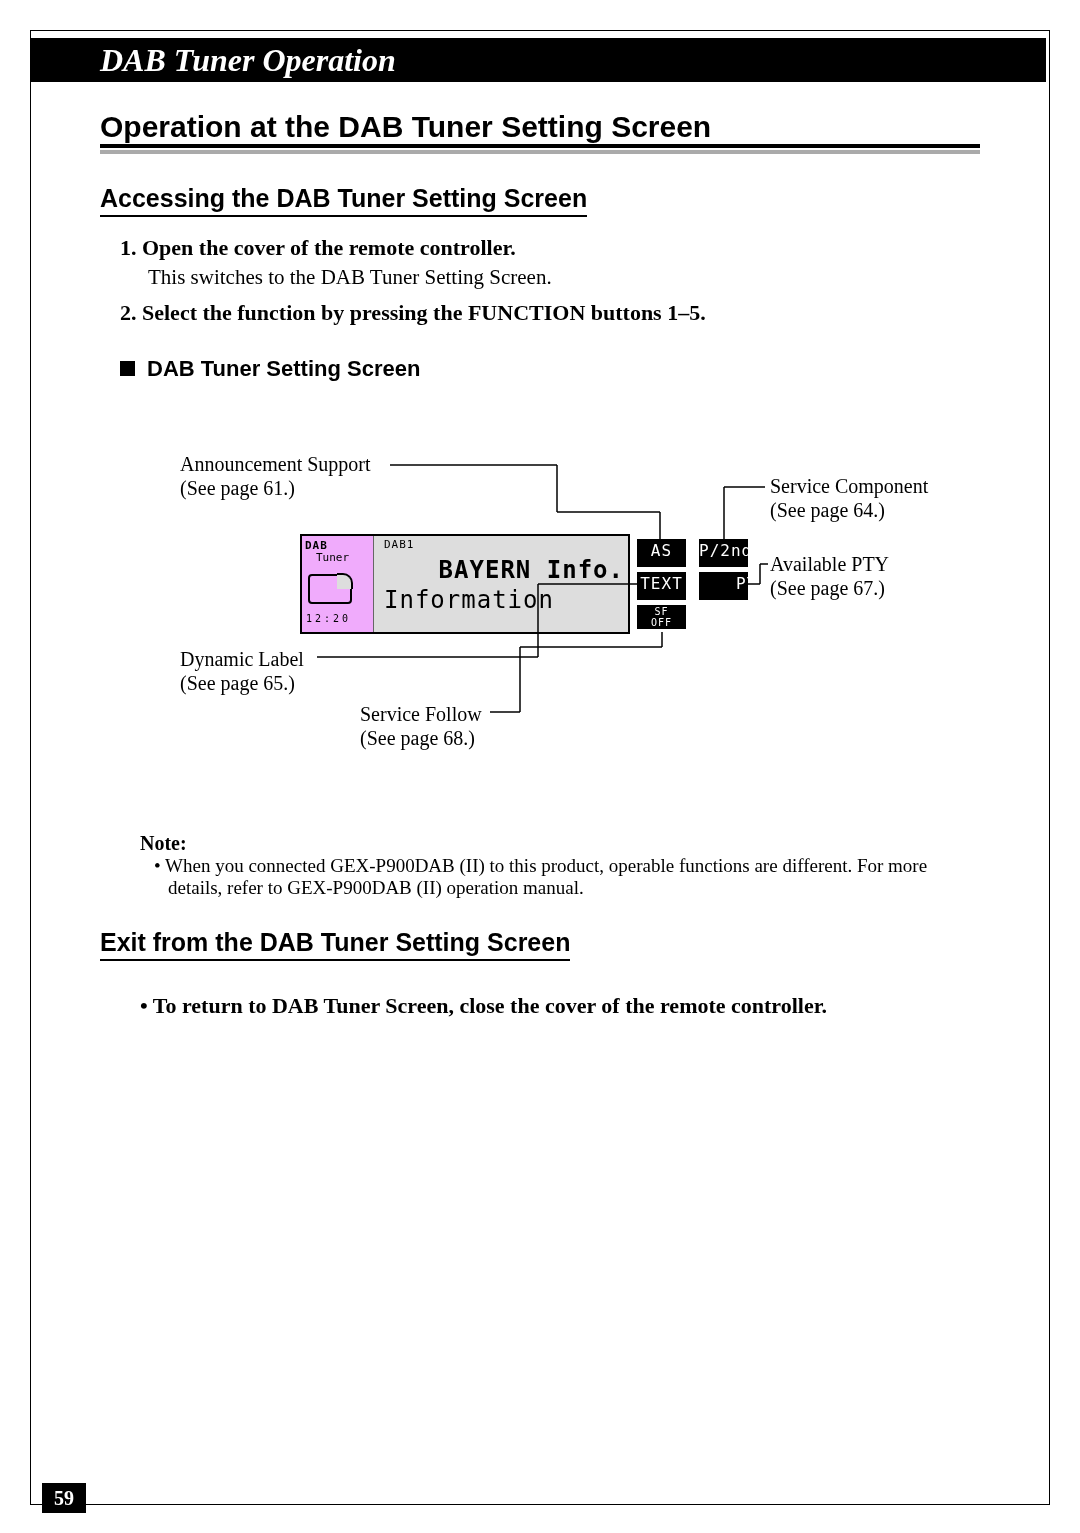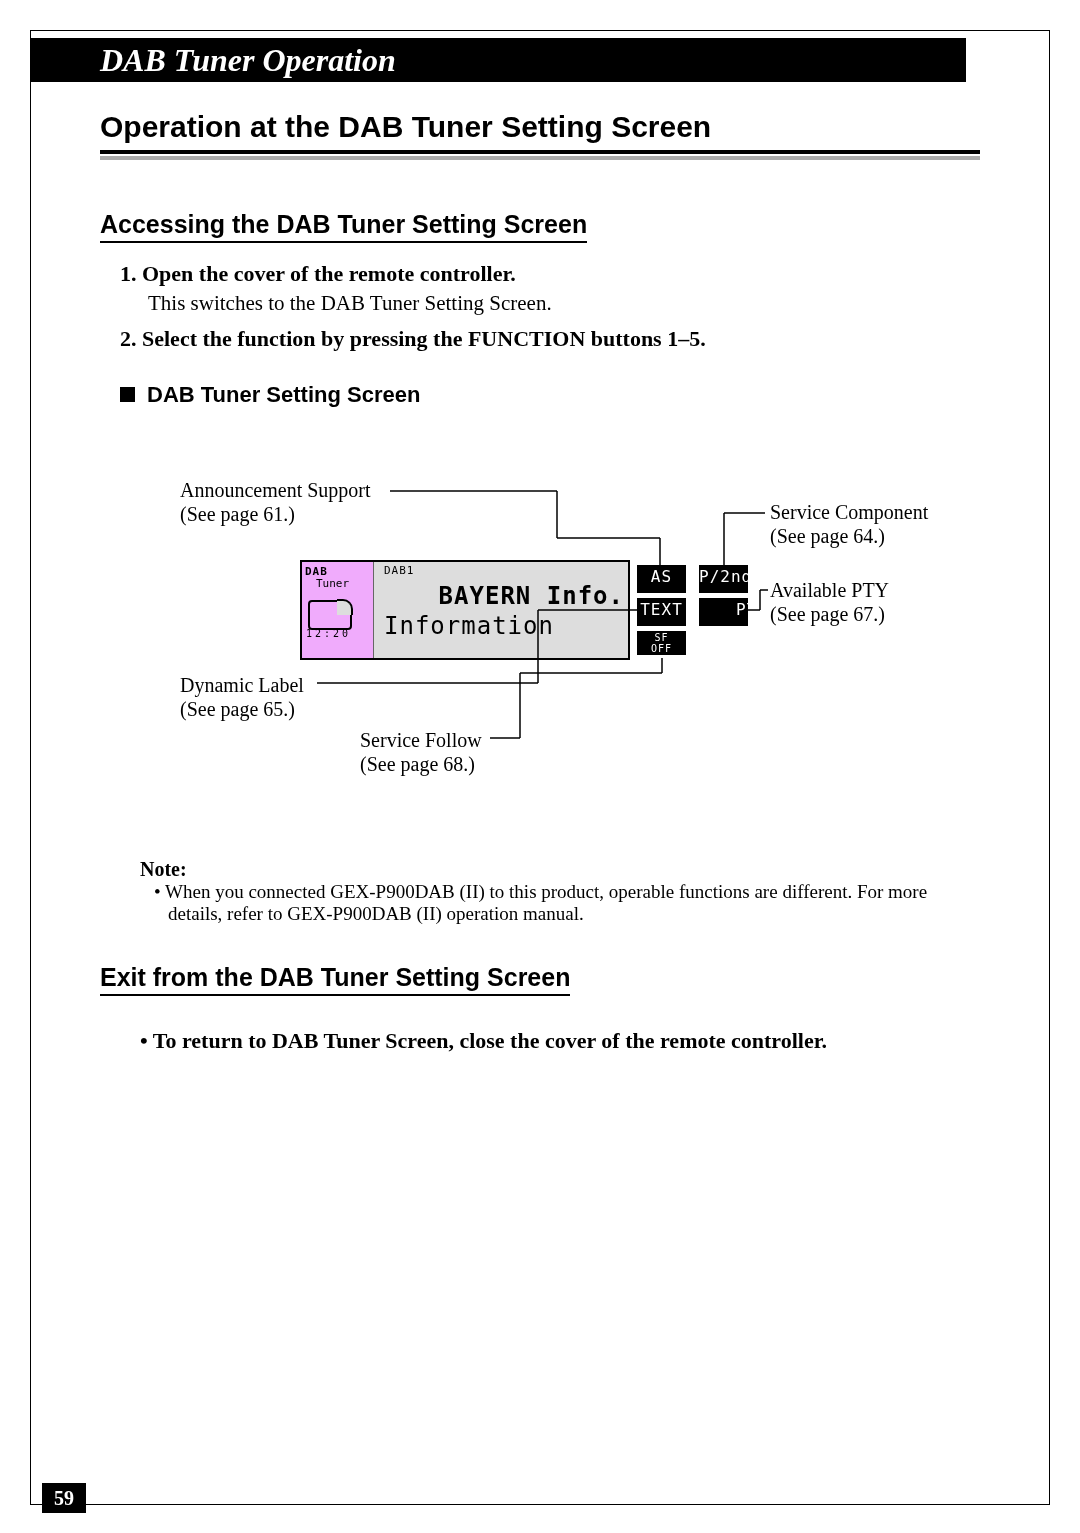--- a/index.html
+++ b/index.html
@@ -16,21 +16,21 @@
     position: absolute;
     left: 30px;
     top: 30px;
     width: 1020px;
     height: 1475px;
   }
   .header-bar {
     position: absolute;
     left: 30px;
     top: 38px;
-    width: 936px;
+    width: 1016px;
     height: 44px;
     background: #000;
     color: #fff;
     font-style: italic;
     font-weight: bold;
     font-size: 32px;
     line-height: 44px;
     padding-left: 70px;
     font-family: "Times New Roman", Times, serif;
   }
@@ -38,22 +38,21 @@
     position: absolute;
     left: 100px;
     top: 110px;
     width: 880px;
   }
   .h1 {
     font-family: Arial, Helvetica, sans-serif;
     font-weight: bold;
     font-size: 30px;
     border-bottom: 4px solid #000;
-    padding-bottom: 6px;
-    margin-bottom: 56px;
+    margin-bottom: 36px;
   }
   .h1-shade {
     position: relative;
   }
   .h1-shade::after {
     content: "";
     position: absolute;
     left: 0;
     right: 0;
     bottom: -10px;
@@ -156,21 +155,21 @@
     top: -3px;
     width: 14px;
     height: 14px;
     border-top: 2px solid #000;
     border-right: 2px solid #000;
     border-radius: 0 10px 0 0;
     background: #ddd;
   }
   .device-left .clock {
     position: absolute;
-    bottom: 19px;
+    bottom: 8px;
     left: 4px;
     letter-spacing: 3px;
     font-size: 10px;
   }
   .device-mid {
     flex: 1;
     position: relative;
     font-family: monospace;
   }
   .device-mid .dab1 {
@@ -234,21 +233,21 @@
   .note-title {
     font-weight: bold;
     font-size: 20px;
   }
   .note-body {
     font-size: 19px;
     text-indent: -14px;
     padding-left: 28px;
   }
   .h2-exit {
-    margin-top: 28px;
+    margin-top: 19px;
   }
   .exit-bullet {
     font-weight: bold;
     font-size: 22px;
     margin-left: 40px;
     text-indent: -14px;
     padding-left: 14px;
     margin-top: 14px;
   }
   .page-num {

